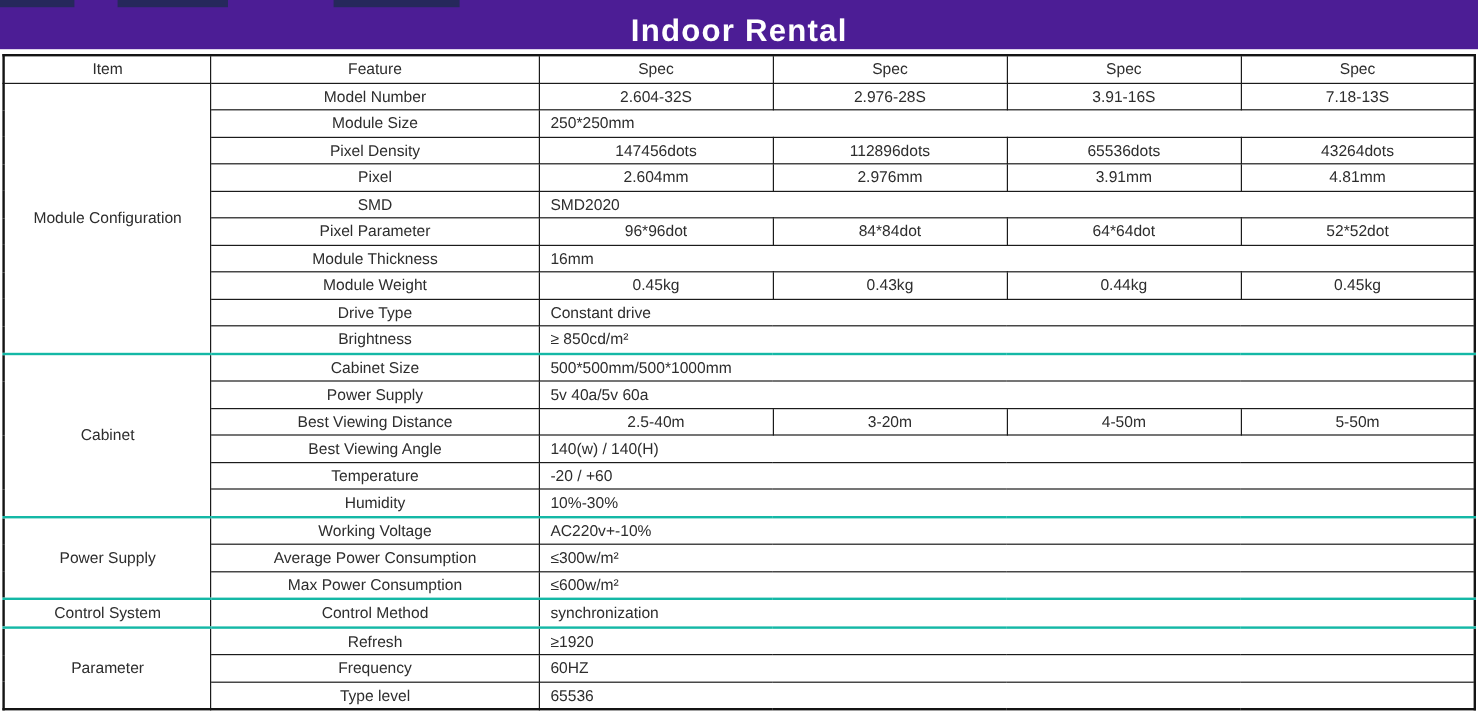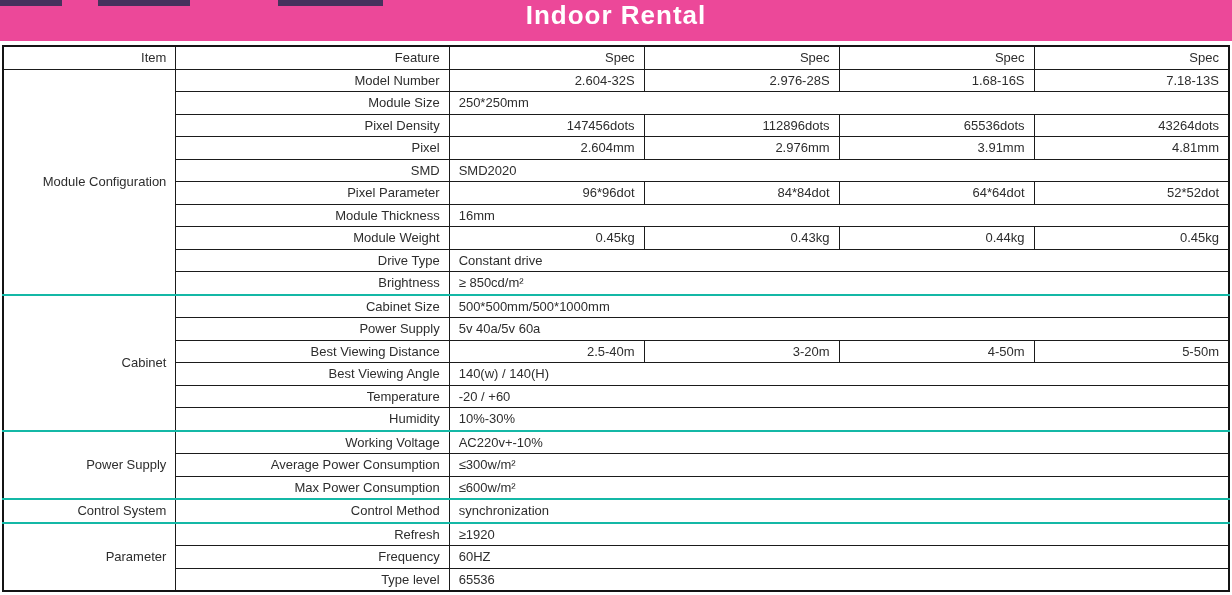--- a/index.html
+++ b/index.html
@@ -1,22 +1,22 @@
 <!DOCTYPE html>
 <html><head>
 <meta charset="utf-8">
 <style>
   html,body { margin:0; padding:0; background:#ffffff; }
   .screen {
     width:1232px; height:595px; background:#ffffff; overflow:hidden;
     font-family:"Liberation Sans","DejaVu Sans",sans-serif; position:relative;
   }
   .banner {
-    height:41px; width:100%; background:#ec4899; position:relative;
-    display:flex; align-items:flex-start; justify-content:center;
+    height:41px; width:100%; background:#4c1d95; position:relative;
+    display:flex; align-items:flex-end; justify-content:center;
   }
   .banner .title {
     color:#ffffff; font-size:26px; font-weight:bold; letter-spacing:1px; margin:0;
   }
   .artifact { position:absolute; top:0; height:6px; background:#1d2c4d; opacity:.8; }
   .a1 { left:0;   width:62px;  }
   .a2 { left:98px;  width:92px;  }
   .a3 { left:278px; width:105px; }
   table.spec {
     border-collapse:collapse; table-layout:fixed;
@@ -24,22 +24,22 @@
     border:2px solid #141414;
   }
   col.c-item { width:172px; } col.c-feature { width:272px; }
   col.c-s { width:194px; }
   th, td {
     border:1px solid #1b1b1b; height:21.5px; padding:0 9px;
     font-size:13px; font-weight:normal; color:#2d2d2d;
     white-space:nowrap; overflow:hidden; background:#ffffff;
     line-height:1;
   }
-  th.item-h, td.item-cell { text-align:right; }
-  th.col-h, td.feature-cell, td.spec-cell { text-align:right; }
+  th.item-h, td.item-cell { text-align:center; }
+  th.col-h, td.feature-cell, td.spec-cell { text-align:center; }
   td.span-cell { }
   tr.section-start td { border-top:2px solid #14b8a6; }
 </style>
 </head>
 <body>
 
 <div class="screen">
   <div class="banner">
     <span class="artifact a1"></span>
     <span class="artifact a2"></span>
@@ -65,21 +65,21 @@
           <th class="col-h">Spec</th>
           <th class="col-h">Spec</th>
         </tr>
     </thead>
     <tbody id="table-body">
         <tr>
           <td class="item-cell" rowspan="10">Module Configuration</td>
           <td class="feature-cell">Model Number</td>
           <td class="spec-cell">2.604-32S</td>
           <td class="spec-cell">2.976-28S</td>
-          <td class="spec-cell">1.68-16S</td>
+          <td class="spec-cell">3.91-16S</td>
           <td class="spec-cell">7.18-13S</td>
         </tr>
         <tr>
           <td class="feature-cell">Module Size</td>
           <td class="span-cell" colspan="4">250*250mm</td>
         </tr>
         <tr>
           <td class="feature-cell">Pixel Density</td>
           <td class="spec-cell">147456dots</td>
           <td class="spec-cell">112896dots</td>

